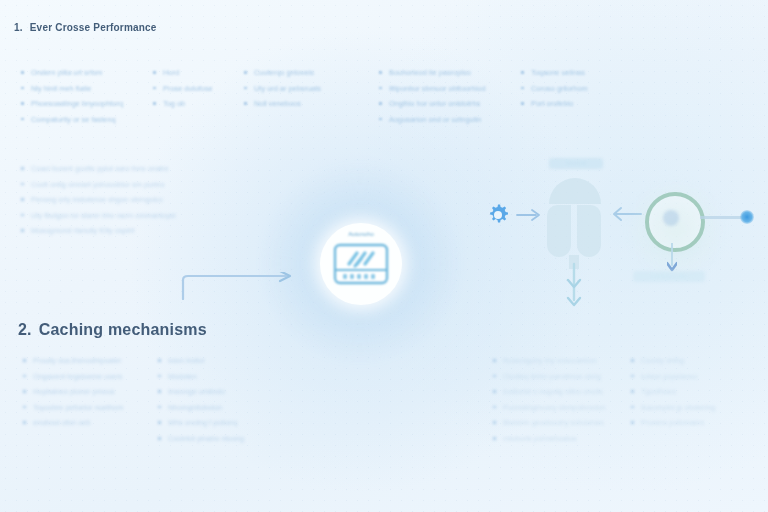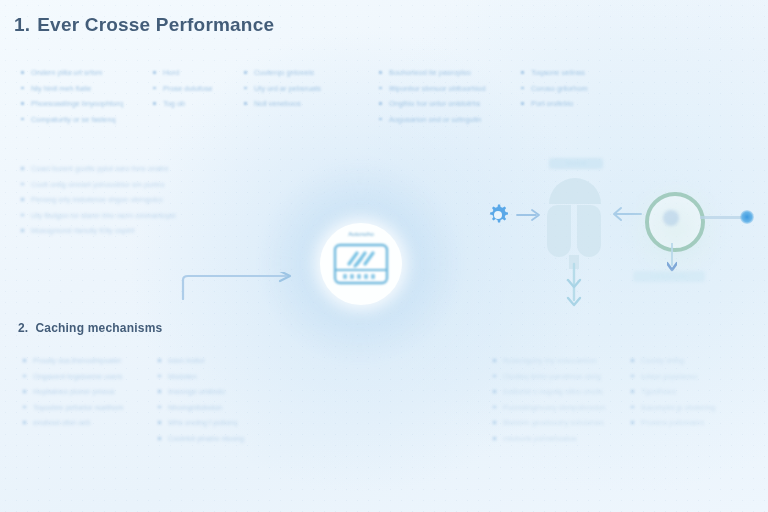--- a/index.html
+++ b/index.html
@@ -26,22 +26,22 @@
   
   .heading{
     position:absolute;
     color:#35506e;
     font-weight:bold;
     letter-spacing:0.2px;
     white-space:nowrap;
     filter:blur(0.55px);
     opacity:0.92;
   }
-  #h1{left:14px;top:14px;font-size:19px;}
-  #h2{left:18px;top:321px;font-size:12px;}
+  #h1{left:14px;top:22px;font-size:10px;}
+  #h2{left:18px;top:321px;font-size:16px;}
   #h3{left:492px;top:321px;font-size:13.5px;}
   .heading .num{margin-right:7px;}
 
   
   .bul{
     position:absolute;
     list-style:none;margin:0;padding:0;
   }
   .bul li{
     position:relative;

